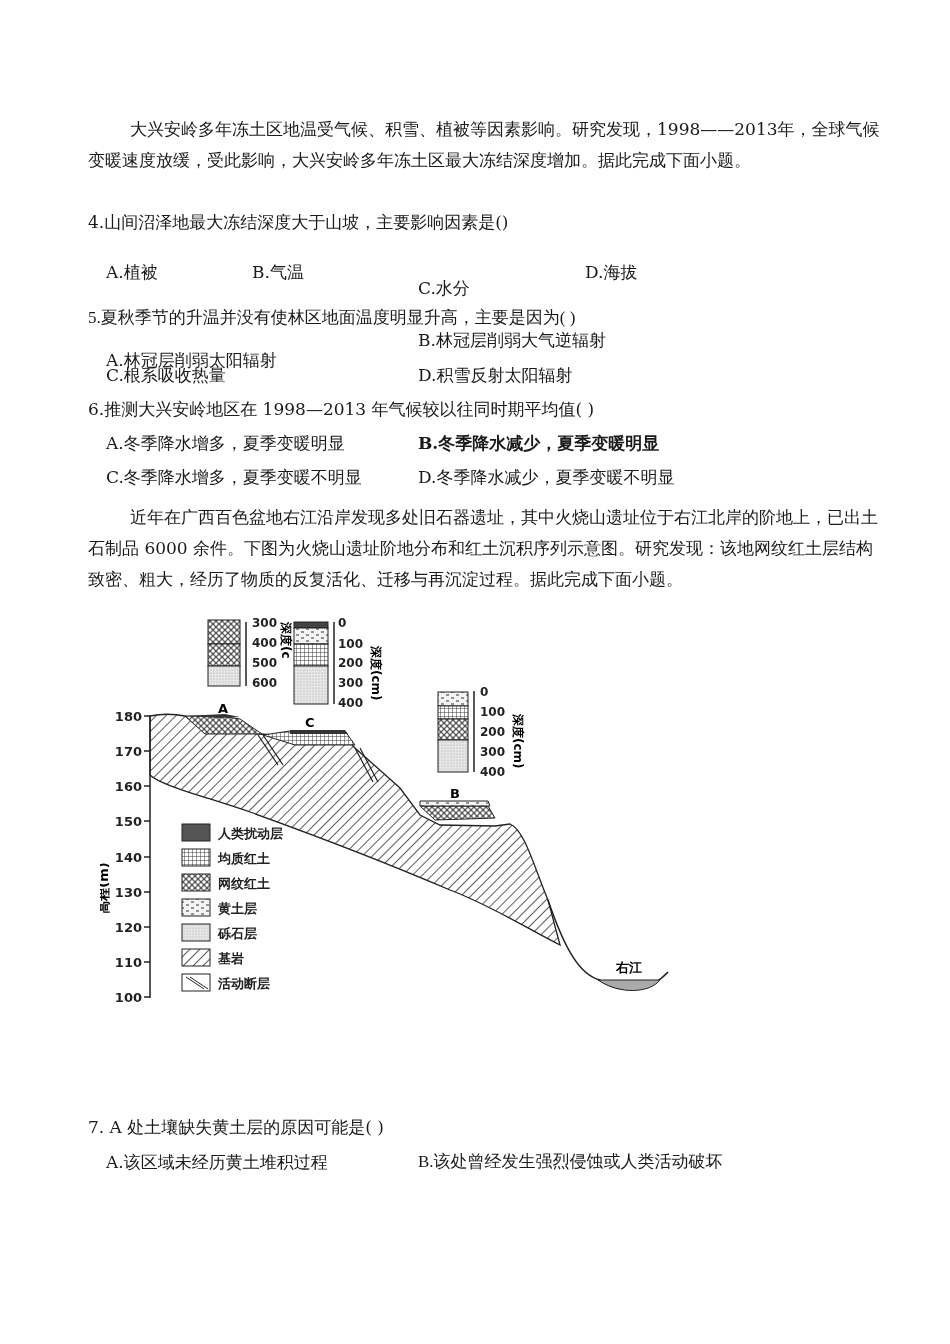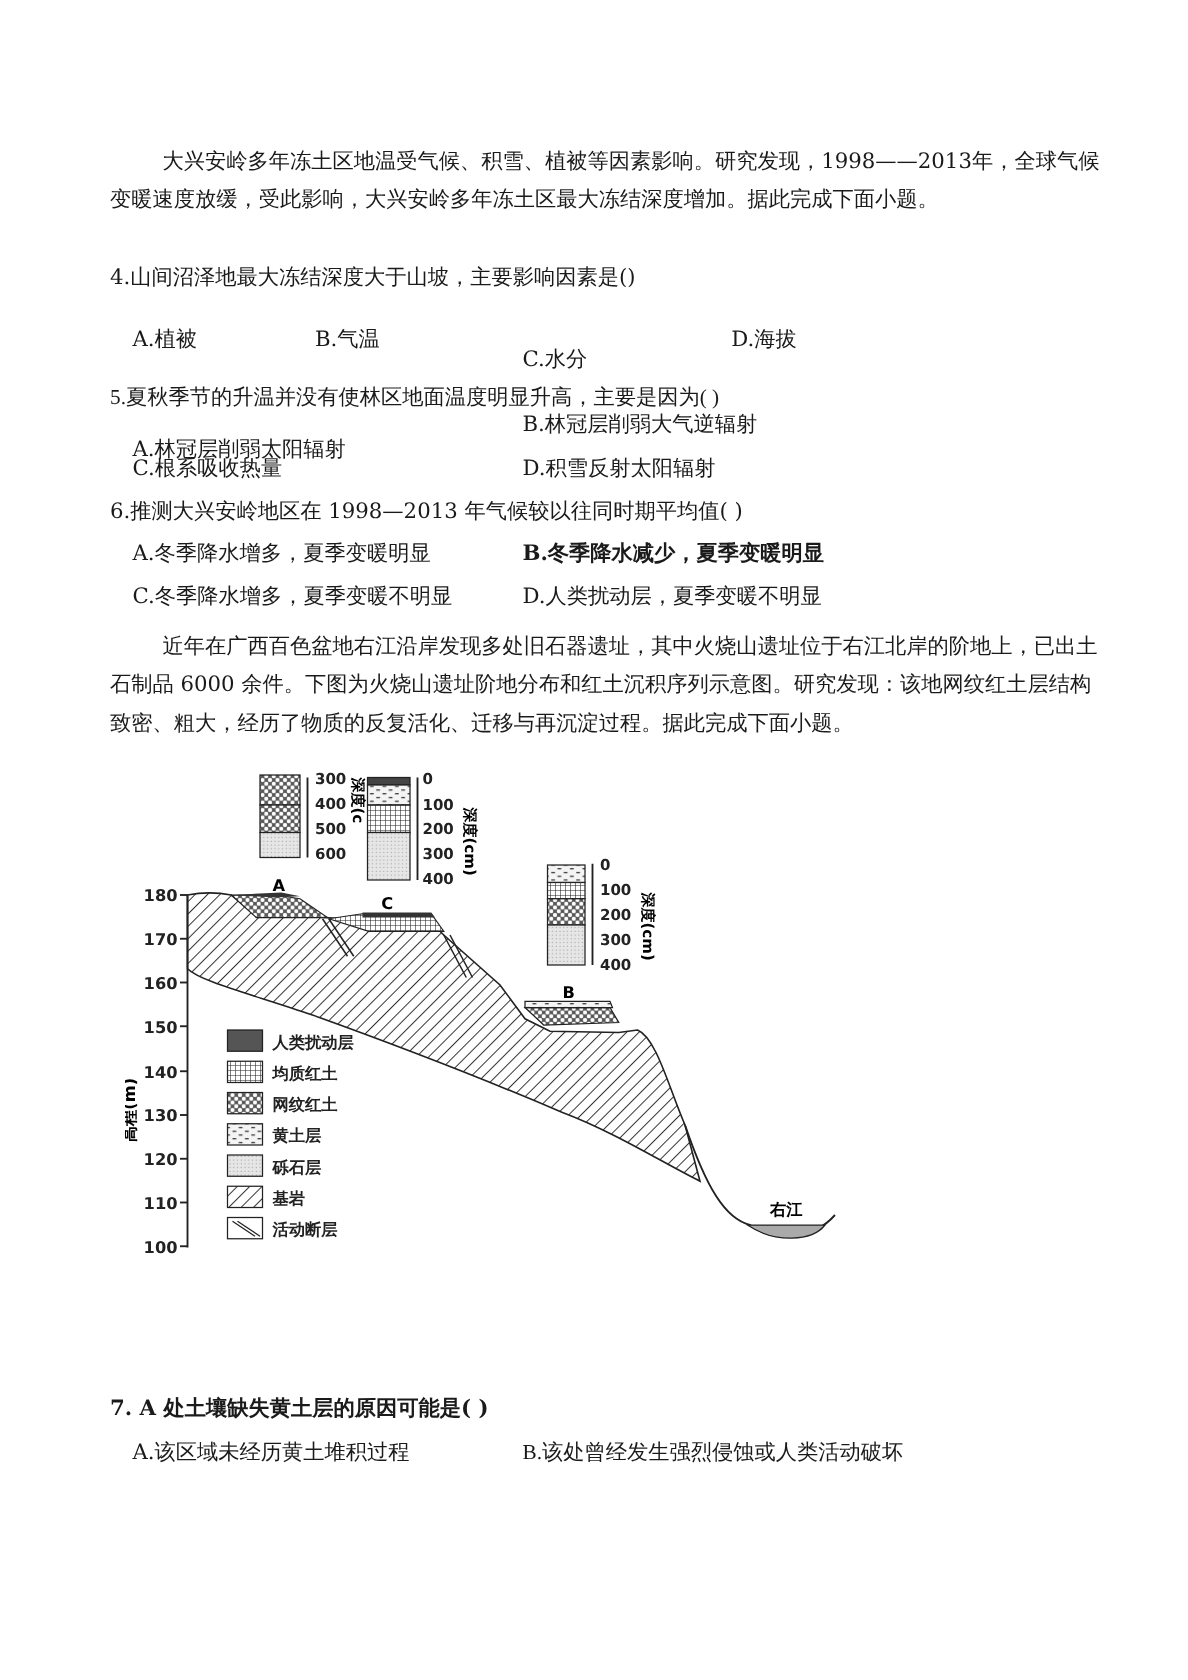--- a/index.html
+++ b/index.html
@@ -26,21 +26,21 @@
 <div class="q" style="top:306px;font-family:Liberation Serif, serif;">5.夏秋季节的升温并没有使林区地面温度明显升高，主要是因为(   )</div>
 <div class="opt" style="left:106px;top:328px;margin-top:20px;">A.林冠层削弱太阳辐射</div>
 <div class="opt" style="left:418px;top:328px;">B.林冠层削弱大气逆辐射</div>
 <div class="opt" style="left:106px;top:363px;">C.根系吸收热量</div>
 <div class="opt" style="left:418px;top:363px;">D.积雪反射太阳辐射</div>
 
 <div class="q" style="top:397px;">6.推测大兴安岭地区在 1998—2013 年气候较以往同时期平均值(   )</div>
 <div class="opt" style="left:106px;top:431px;">A.冬季降水增多，夏季变暖明显</div>
 <div class="opt" style="left:418px;top:431px;font-weight:bold;">B.冬季降水减少，夏季变暖明显</div>
 <div class="opt" style="left:106px;top:465px;">C.冬季降水增多，夏季变暖不明显</div>
-<div class="opt" style="left:418px;top:465px;">D.人类扰动层，夏季变暖不明显</div>
+<div class="opt" style="left:418px;top:465px;">D.冬季降水减少，夏季变暖不明显</div>
 
 <div class="p indent" style="top:502px;">近年在广西百色盆地右江沿岸发现多处旧石器遗址，其中火烧山遗址位于右江北岸的阶地上，已出土石制品 6000 余件。下图为火烧山遗址阶地分布和红土沉积序列示意图。研究发现：该地网纹红土层结构致密、粗大，经历了物质的反复活化、迁移与再沉淀过程。据此完成下面小题。</div>
 
 <svg id="figure" width="600" height="400" viewBox="100 612 600 400">
   <defs>
     <pattern id="hatch" width="7" height="7" patternUnits="userSpaceOnUse" patternTransform="rotate(45)">
       <line x1="0" y1="0" x2="0" y2="7" stroke="#333" stroke-width="1.6"></line>
     </pattern>
     <pattern id="grid" width="4" height="4" patternUnits="userSpaceOnUse">
       <rect width="4" height="4" fill="#fff"></rect>
@@ -176,15 +176,15 @@
     <text x="218" y="938">砾石层</text>
     <rect x="182" y="949" width="28" height="17" fill="url(#hatch)" stroke="#222"></rect>
     <text x="218" y="963">基岩</text>
     <rect x="182" y="974" width="28" height="17" fill="#fff" stroke="#222"></rect>
     <line x1="186" y1="977" x2="204" y2="989" stroke="#222"></line>
       <line x1="190" y1="977" x2="208" y2="989" stroke="#222"></line>
     <text x="218" y="988">活动断层</text>
   </g>
 </svg>
 
-<div class="q" style="top:1115px;font-weight:bold;">7.  A  处土壤缺失黄土层的原因可能是(   )</div>
+<div class="q" style="top:1115px;">7.  A  处土壤缺失黄土层的原因可能是(   )</div>
 <div class="opt" style="left:106px;top:1150px;">A.该区域未经历黄土堆积过程</div>
 <div class="opt" style="left:418px;top:1150px;font-family:Liberation Serif, serif;">B.该处曾经发生强烈侵蚀或人类活动破坏</div>
 
 </body></html>

